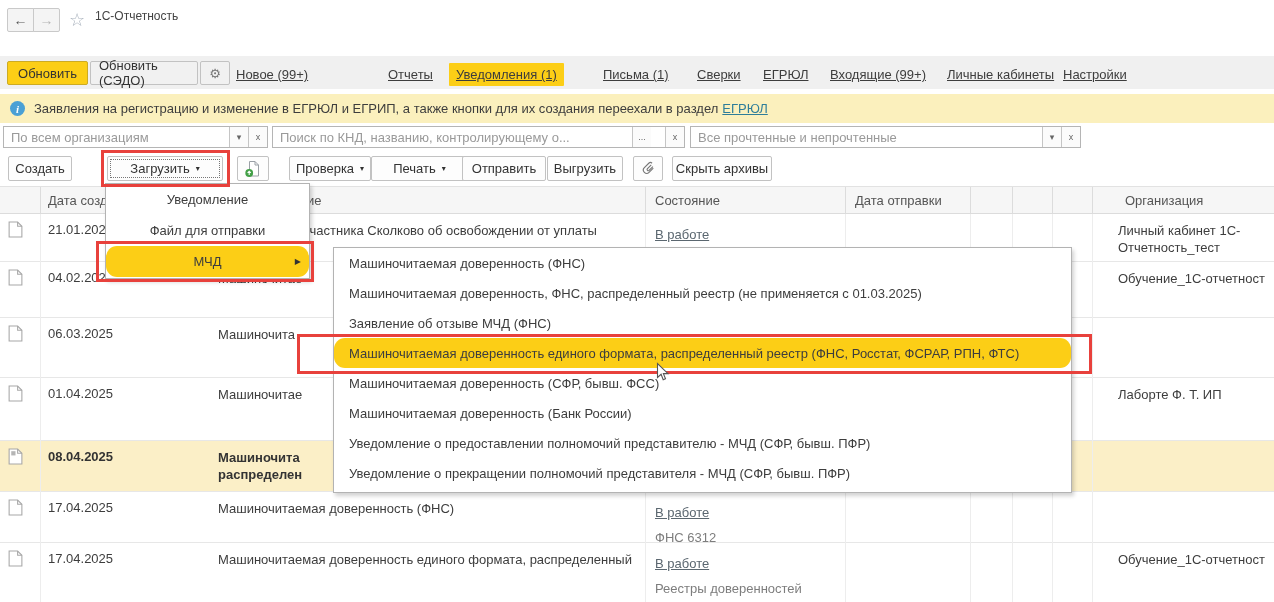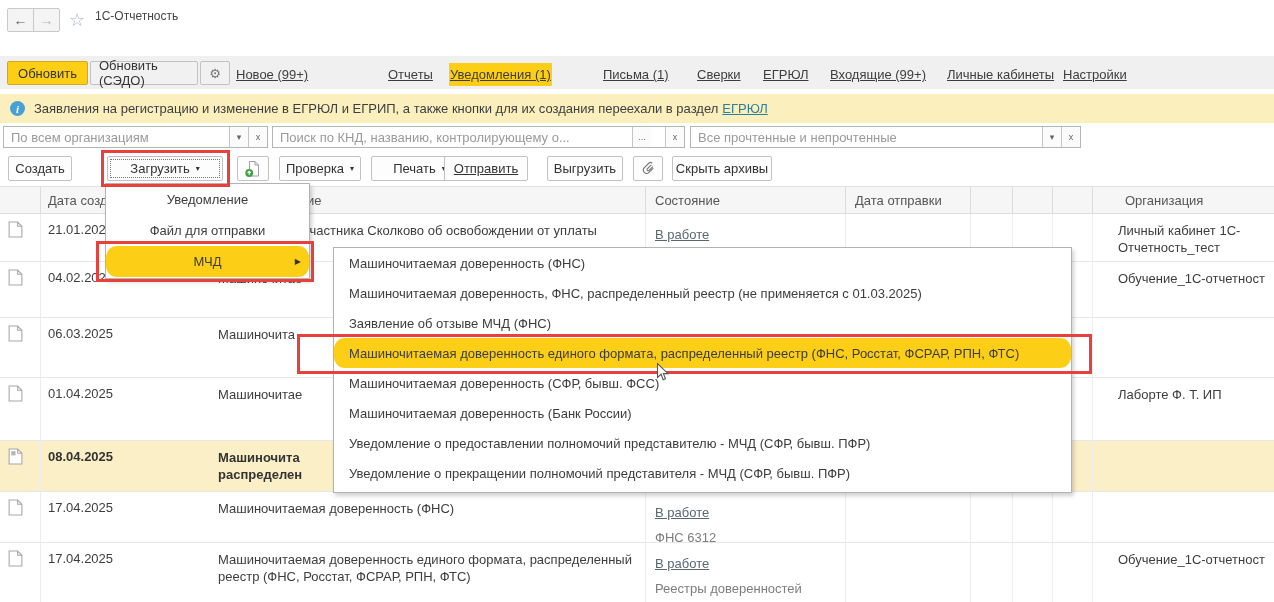--- a/index.html
+++ b/index.html
@@ -15,21 +15,21 @@
   .star{position:absolute;left:69px;top:9px;font-size:18px;color:#a9b2bd;}
   .page-title{position:absolute;left:95px;top:9px;font-size:12px;color:#444;}
 
   
   .toolbar{position:absolute;left:0;top:56px;width:1274px;height:33px;background:#f0f0f0;}
   .btn{position:absolute;top:5px;height:24px;background:#fdfdfd;border:1px solid #c2c2c2;border-radius:2px;
        display:flex;align-items:center;justify-content:center;box-sizing:border-box;color:#333;padding:0 8px;cursor:default;}
   .btn.yellow{background:#fcce16;border-color:#ccab24;}
   .btn.gray{background:#f1f1f1;}
   .tab{position:absolute;top:11px;color:#3d3d3d;text-decoration:underline;white-space:nowrap;}
-  .tab.active{top:7px;background:#fcce16;padding:4px 1px;text-decoration:underline;border-radius:1px;}
+  .tab.active{top:7px;background:#fcce16;padding:4px 7px;text-decoration:underline;border-radius:1px;}
 
   
   .notice{position:absolute;left:0;top:94px;width:1274px;height:29px;background:#fbf0bd;
           display:flex;align-items:center;}
   .info-ic{width:15px;height:15px;border-radius:50%;background:#4aa0d5;color:#fff;font-size:11px;font-weight:bold;
            display:flex;align-items:center;justify-content:center;margin:0 9px 0 10px;font-family:"Liberation Serif",serif;font-style:italic;}
   .notice a{color:#2e7d9a;text-decoration:underline;margin-left:4px;}
 
   
   .combo{position:absolute;top:126px;height:22px;display:flex;background:#fff;border:1px solid #b5b5b5;box-sizing:border-box;}
@@ -137,29 +137,29 @@
         <span class="caret" style="font-size:8px;margin-left:6px;">▾</span>
     </div>
     <div class="abtn" style="left:237px;width:32px;">
       <svg width="18" height="18" viewBox="0 0 18 18">
         <path d="M5.5 1.5h5.5l3.5 3.5v11h-9z" fill="#fff" stroke="#9aa0a6"></path>
         <path d="M11 1.5v3.5h3.5" fill="none" stroke="#9aa0a6"></path>
         <circle cx="5.2" cy="13" r="3.9" fill="#43a047"></circle>
         <path d="M5.2 15v-3.6M3.6 12.8l1.6-1.6 1.6 1.6" stroke="#fff" stroke-width="1.1" fill="none"></path>
       </svg>
     </div>
-    <div class="abtn" style="left:279px;width:82px;">
+    <div class="abtn" style="left:289px;width:82px;">
         <span>Проверка</span>
         <span class="caret" style="font-size:8px;margin-left:6px;">▾</span>
       </div>
     <div class="abtn" style="left:371px;width:97px;">
         <span>Печать</span>
         <span class="caret" style="font-size:8px;margin-left:6px;">▾</span>
       </div>
-    <div class="abtn" style="left:444px;width:84px;text-decoration:underline;">
+    <div class="abtn" style="left:462px;width:84px;">
         <span>Отправить</span>
       </div>
     <div class="abtn" style="left:547px;width:76px;">
         <span>Выгрузить</span>
       </div>
     <div class="abtn" style="left:633px;width:30px;">
       <svg width="15" height="15" viewBox="0 0 16 16">
         <path d="M11.8 2.4a2.5 2.5 0 0 0-3.5 0L3.6 7.1a3.5 3.5 0 0 0 5 5l4.5-4.5" fill="none" stroke="#777" stroke-width="1.2"></path>
         <path d="M10.9 4.1 6.7 8.3a1.3 1.3 0 0 0 1.8 1.8l4.2-4.2" fill="none" stroke="#777" stroke-width="1.2"></path>
       </svg>
@@ -261,21 +261,20 @@
     </div>
 
     <div class="row" style="top:329px;height:59px;border-bottom:none;">
       <svg class="doc-ic" width="15" height="17" viewBox="0 0 14 16">
         <path d="M1 1h8l4 4v10H1z" fill="#fff" stroke="#a8a8a8"></path>
           <path d="M9 1v4h4" fill="none" stroke="#a8a8a8"></path>
       </svg>
       <span class="cell-date">17.04.2025</span>
       <div class="cell-kind">
         <div>Машиночитаемая доверенность единого формата, распределенный</div>
-          <div>реестр (ФНС, Росстат, ФСРАР, РПН, ФТС)</div>
       </div>
       <div class="cell-status">
         <span class="st-link">В работе</span><br>
         <span class="st-note">Реестры доверенностей</span>
       </div>
       <div class="cell-org">
           <div>Обучение_1С-отчетност</div>
         </div>
     </div>
 

